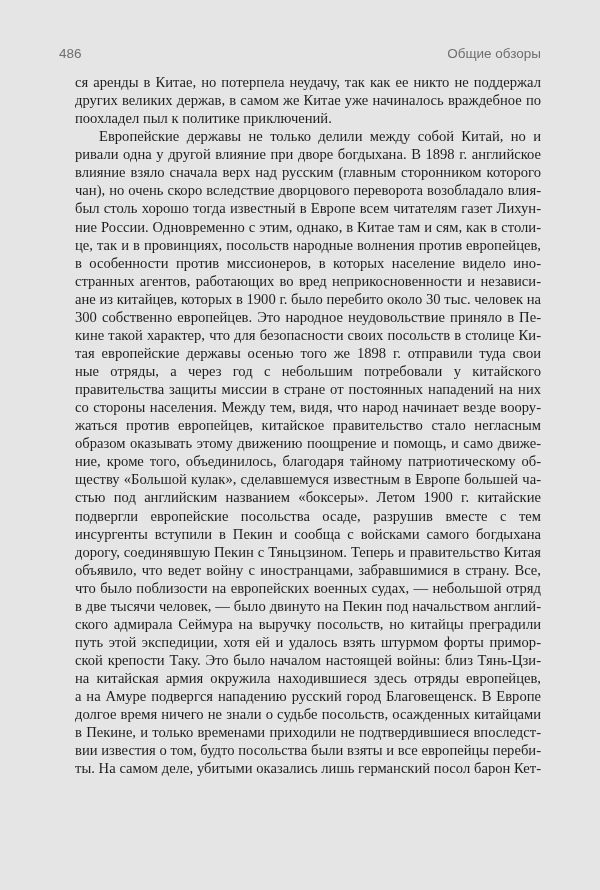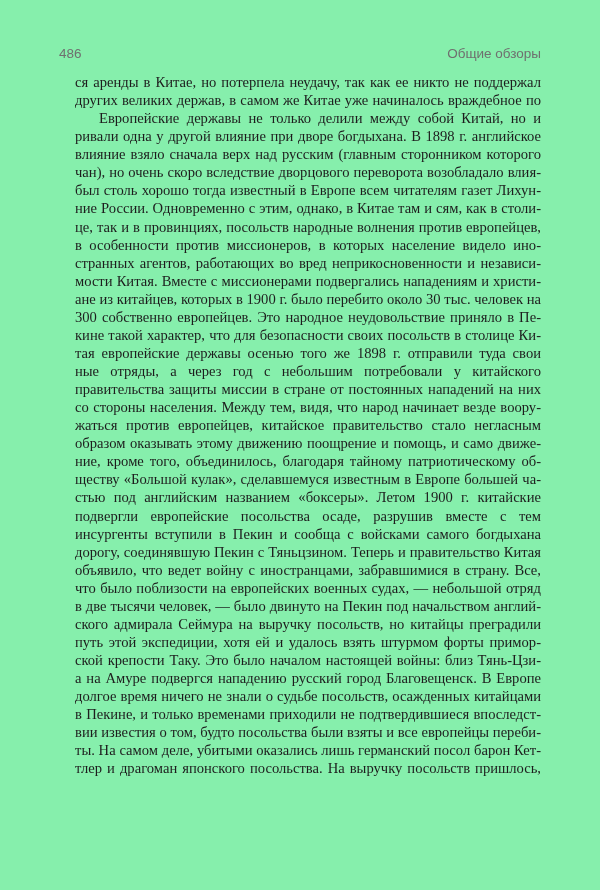--- a/index.html
+++ b/index.html
@@ -7,21 +7,21 @@
     width: 600px;
     height: 890px;
     background: #ffffff;
     overflow: hidden;
   }
   .page {
     box-sizing: border-box;
     width: 600px;
     height: 890px;
     padding: 46px 59px 0 59px;
-    background: #86efac;
+    background: #e5e5e5;
   }
   .running-head {
     display: flex;
     justify-content: space-between;
     align-items: baseline;
     font-family: "Liberation Sans", "DejaVu Sans", sans-serif;
     font-size: 13.5px;
     line-height: 16px;
     color: #6f6f6f;
     margin-bottom: 11px;
@@ -51,33 +51,33 @@
   <div class="running-head">
     <span>486</span>
     <span>Общие обзоры</span>
   </div>
 
   <div class="text-block">
 
     <div>
       <div class="line">ся аренды в Китае, но потерпела неудачу, так как ее никто не поддержал из</div>
       <div class="line">других великих держав, в самом же Китае уже начиналось враждебное по</div>
+      <div class="line flush">поохладел пыл к политике приключений.</div>
     </div>
 
     <div>
       <div class="line indent">Европейские державы не только делили между собой Китай, но и оспа-</div>
       <div class="line">ривали одна у другой влияние при дворе богдыхана. В 1898 г. английское</div>
       <div class="line">влияние взяло сначала верх над русским (главным сторонником которого</div>
       <div class="line">чан), но очень скоро вследствие дворцового переворота возобладало влия-</div>
       <div class="line">был столь хорошо тогда известный в Европе всем читателям газет Лихун-</div>
       <div class="line">ние России. Одновременно с этим, однако, в Китае там и сям, как в столи-</div>
       <div class="line">це, так и в провинциях, посольств народные волнения против европейцев,</div>
       <div class="line">в особенности против миссионеров, в которых население видело ино-</div>
       <div class="line">странных агентов, работающих во вред неприкосновенности и независи-</div>
-      <div class="line">мости Китая. Вместе с миссионерами подвергались нападениям и христи-</div>
       <div class="line">ане из китайцев, которых в 1900 г. было перебито около 30 тыс. человек на</div>
       <div class="line">300 собственно европейцев. Это народное неудовольствие приняло в Пе-</div>
       <div class="line">кине такой характер, что для безопасности своих посольств в столице Ки-</div>
       <div class="line">тая европейские державы осенью того же 1898 г. отправили туда свои воен-</div>
       <div class="line">ные отряды, а через год с небольшим потребовали у китайского</div>
       <div class="line">правительства защиты миссии в стране от постоянных нападений на них</div>
       <div class="line">со стороны населения. Между тем, видя, что народ начинает везде воору-</div>
       <div class="line">жаться против европейцев, китайское правительство стало негласным</div>
       <div class="line">образом оказывать этому движению поощрение и помощь, и само движе-</div>
       <div class="line">ние, кроме того, объединилось, благодаря тайному патриотическому об-</div>
@@ -85,22 +85,22 @@
       <div class="line">стью под английским названием «боксеры». Летом 1900 г. китайские</div>
       <div class="line">подвергли европейские посольства осаде, разрушив вместе с тем железную</div>
       <div class="line">инсургенты вступили в Пекин и сообща с войсками самого богдыхана</div>
       <div class="line">дорогу, соединявшую Пекин с Тяньцзином. Теперь и правительство Китая</div>
       <div class="line">объявило, что ведет войну с иностранцами, забравшимися в страну. Все,</div>
       <div class="line">что было поблизости на европейских военных судах, — небольшой отряд</div>
       <div class="line">в две тысячи человек, — было двинуто на Пекин под начальством англий-</div>
       <div class="line">ского адмирала Сеймура на выручку посольств, но китайцы преградили</div>
       <div class="line">путь этой экспедиции, хотя ей и удалось взять штурмом форты примор-</div>
       <div class="line">ской крепости Таку. Это было началом настоящей войны: близ Тянь-Цзи-</div>
+      <div class="line">на китайская армия окружила находившиеся здесь отряды европейцев,</div>
       <div class="line">а на Амуре подвергся нападению русский город Благовещенск. В Европе</div>
       <div class="line">долгое время ничего не знали о судьбе посольств, осажденных китайцами</div>
       <div class="line">в Пекине, и только временами приходили не подтвердившиеся впоследст-</div>
       <div class="line">вии известия о том, будто посольства были взяты и все европейцы переби-</div>
       <div class="line">ты. На самом деле, убитыми оказались лишь германский посол барон Кет-</div>
-      <div class="line">тлер и драгоман японского посольства. На выручку посольств пришлось,</div>
     </div>
 
   </div>
 </div>
 
 </body></html>

